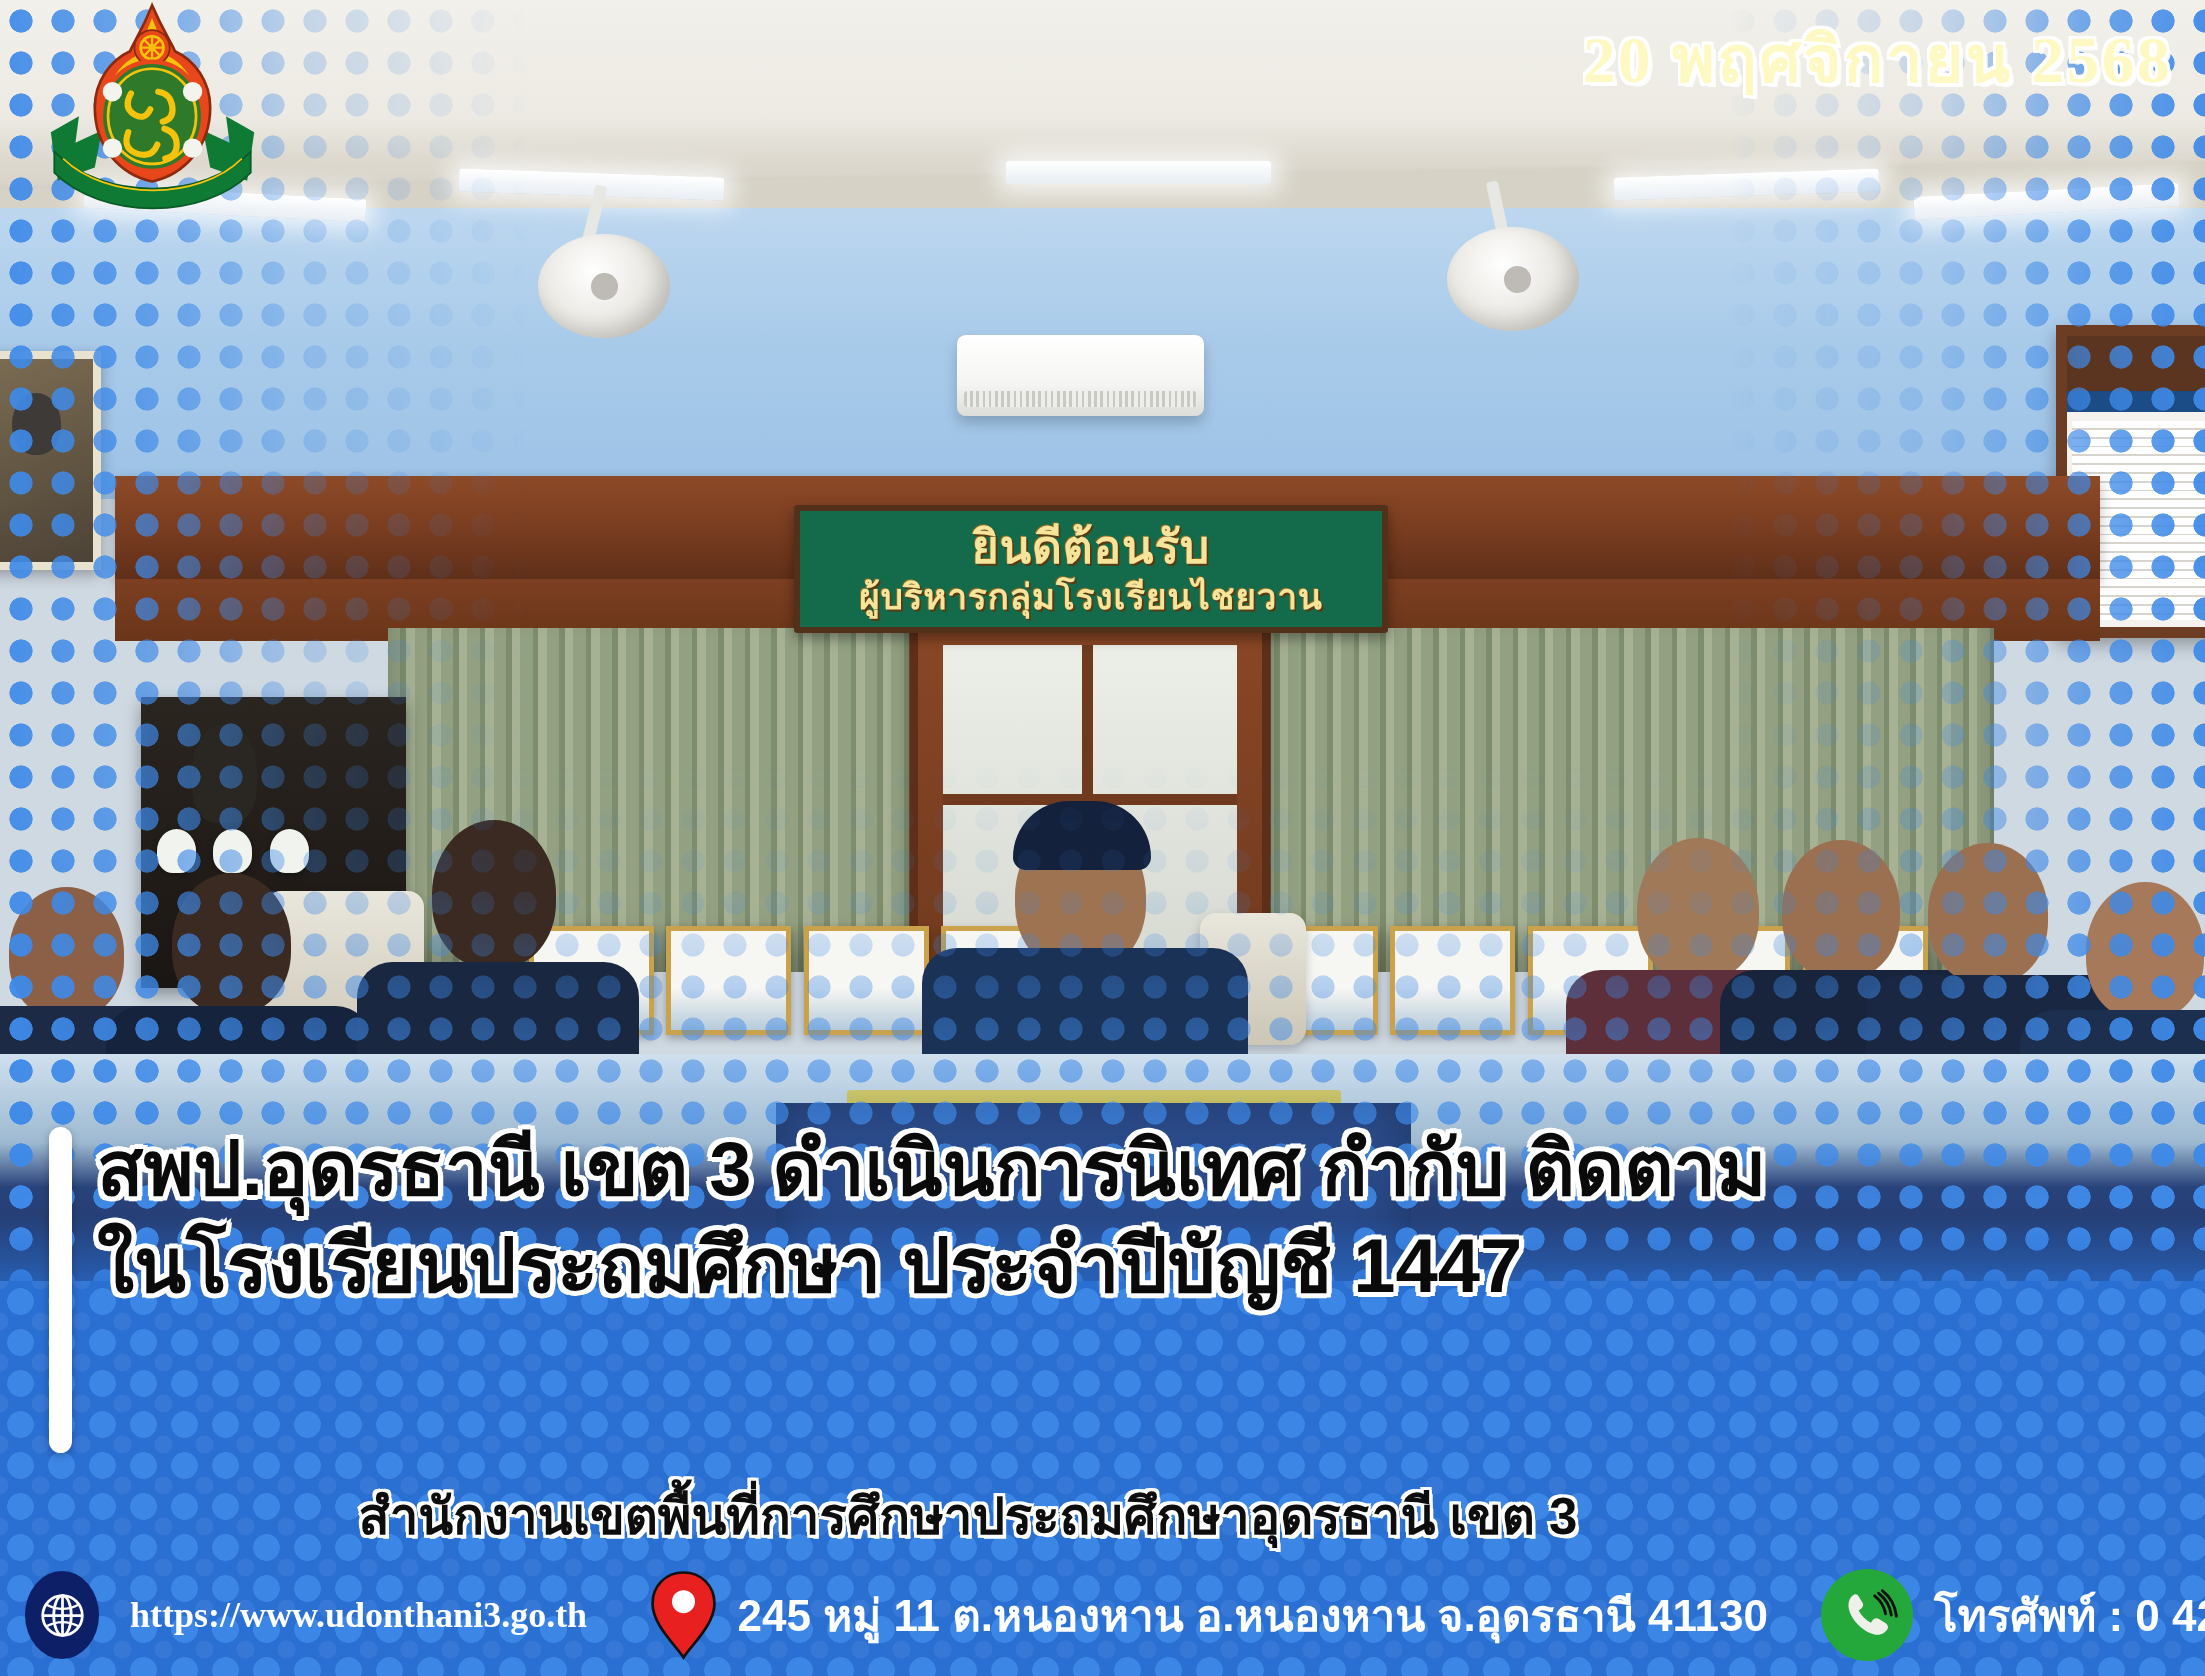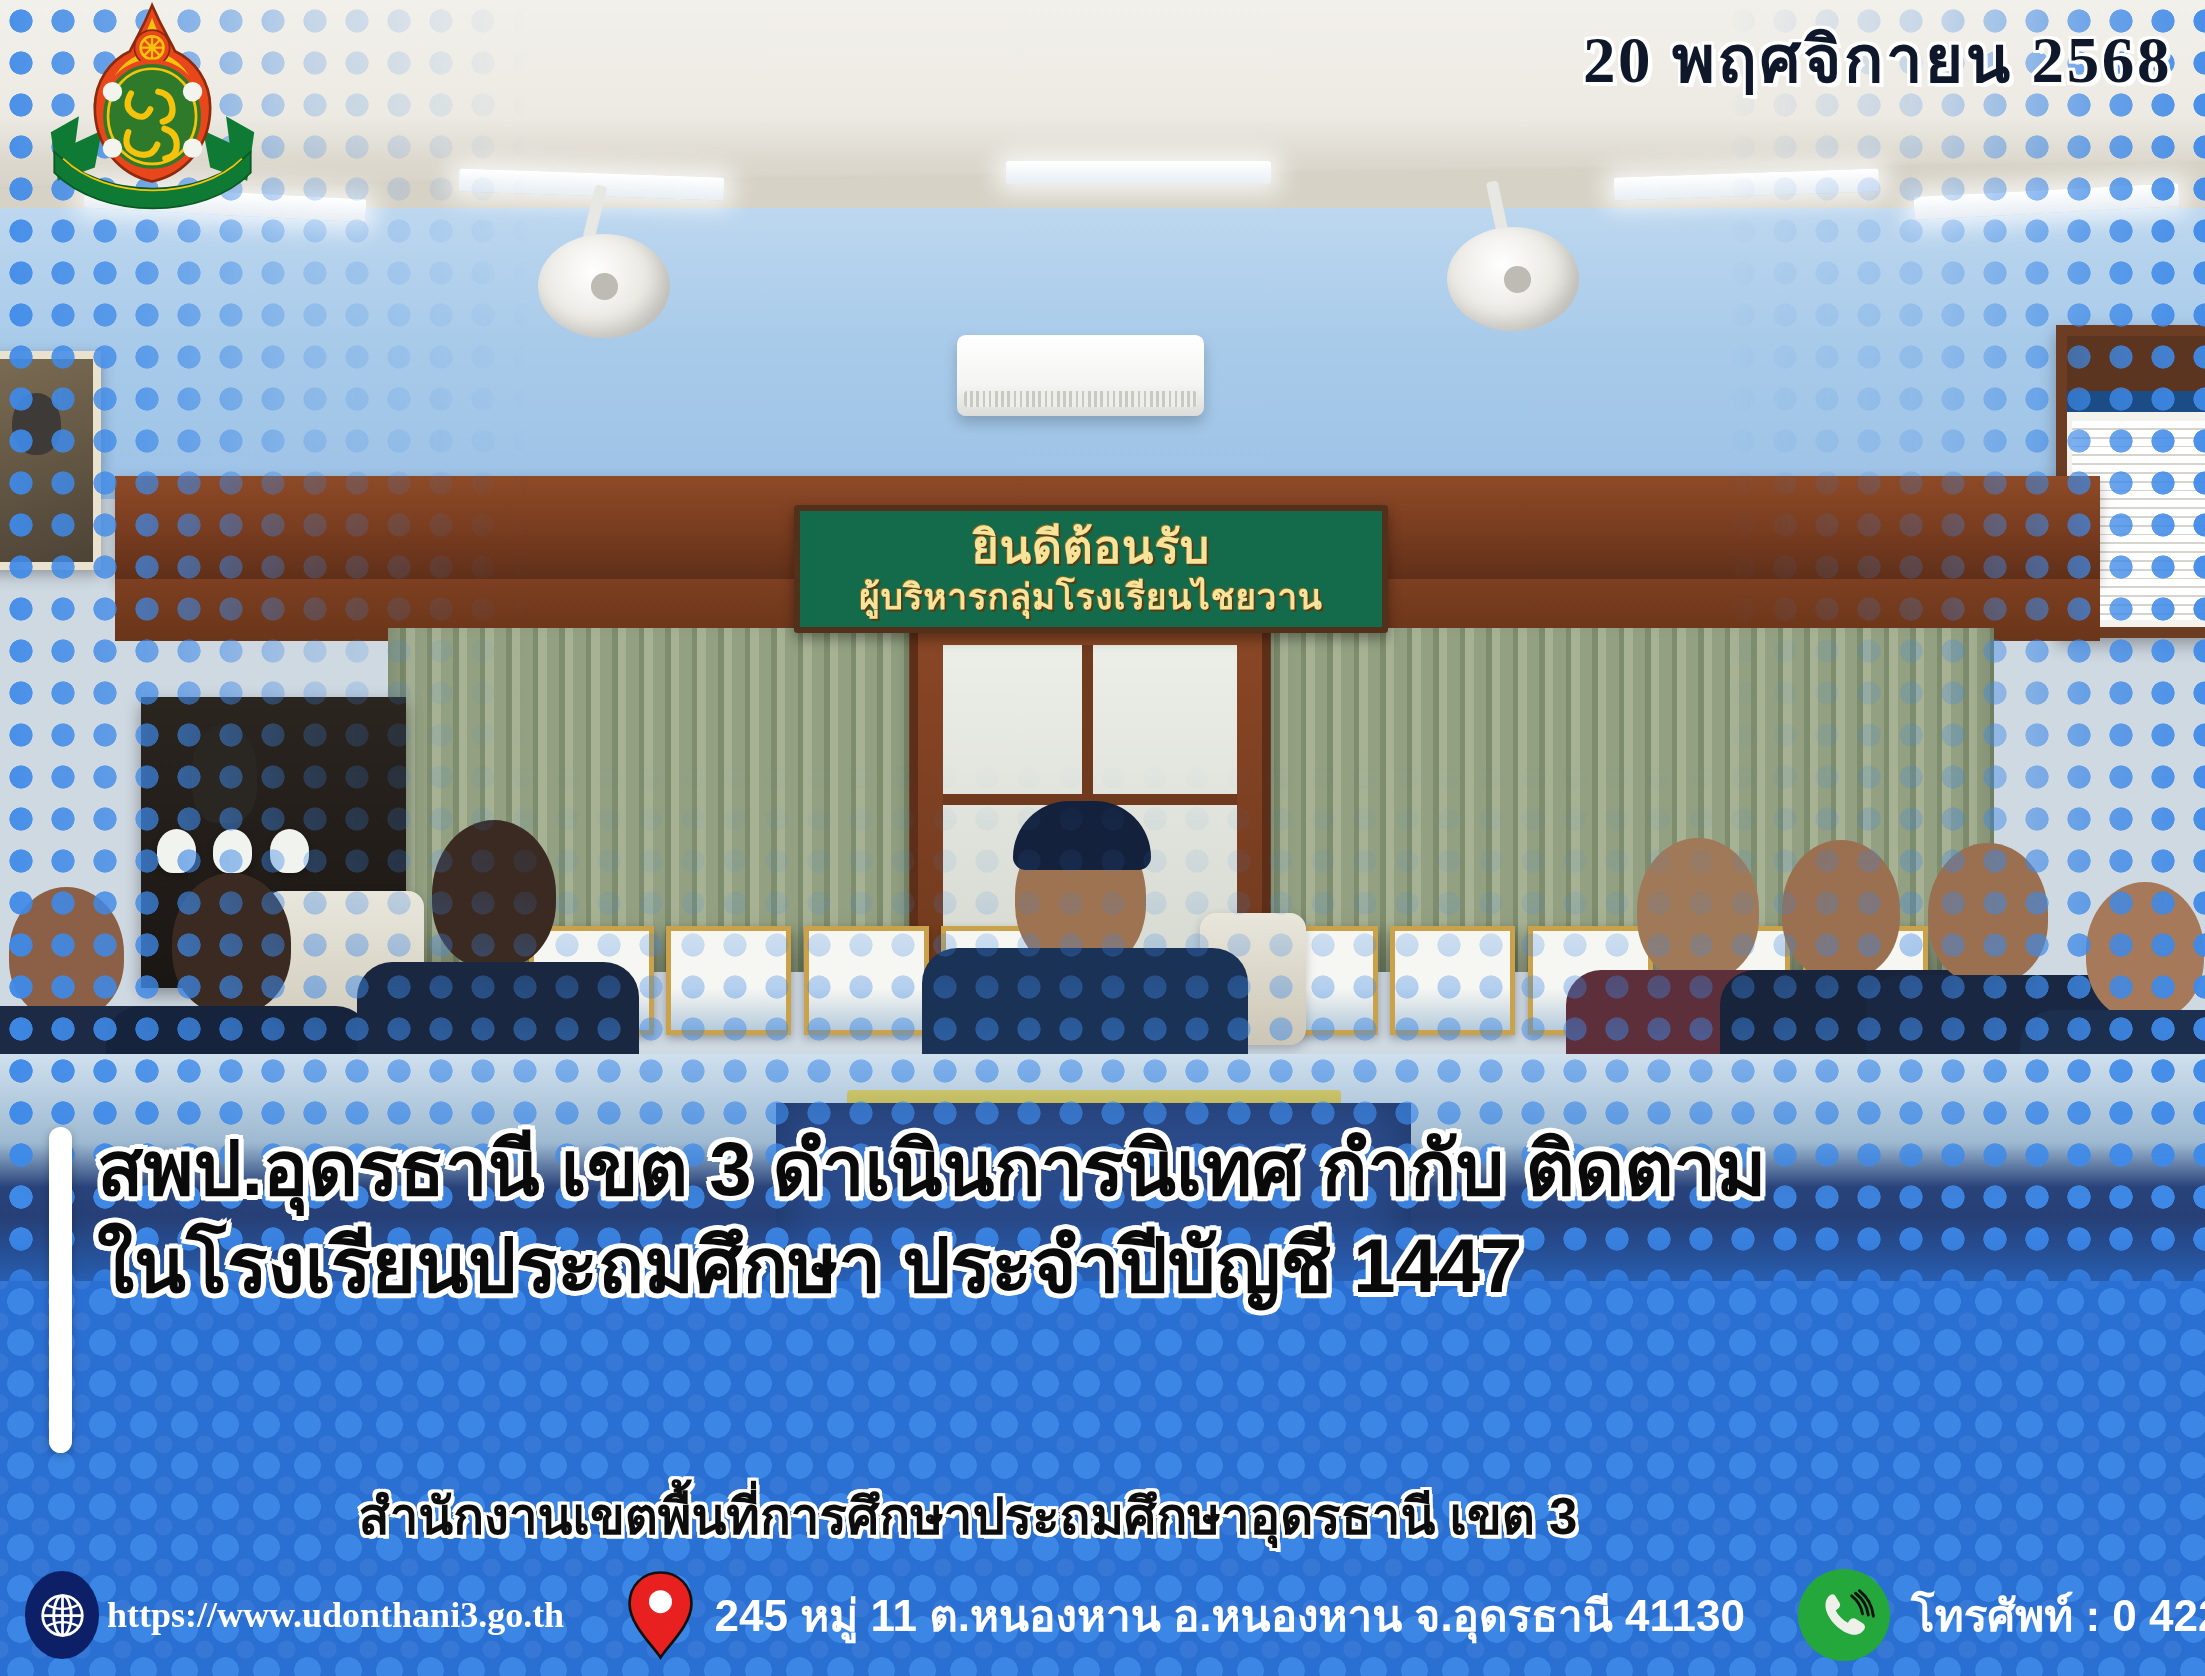--- a/index.html
+++ b/index.html
@@ -164,21 +164,21 @@
     background:linear-gradient(180deg, rgba(42,111,210,0) 0%, rgba(42,111,210,.55) 55%, rgba(42,111,210,1) 100%);
   }
 
   
   .logo{position:absolute;left:49px;top:0px;width:207px;height:216px;}
 
   
   .datetxt{
     position:absolute;right:34px;top:7px;
     font-family:"Liberation Serif", serif;
-    font-size:65px;font-weight:bold;color:#0f172a;
+    font-size:65px;font-weight:bold;color:#fef9c3;
     letter-spacing:2.6px;white-space:nowrap;
     text-shadow:
       2.6px 0 0 #fff,-2.6px 0 0 #fff,0 2.6px 0 #fff,0 -2.6px 0 #fff,
       2.6px 2.6px 0 #fff,-2.6px 2.6px 0 #fff,2.6px -2.6px 0 #fff,-2.6px -2.6px 0 #fff,
       4.4px 4.4px 0 rgba(255,255,255,.9);
   }
 
   
   .whitebar{
     position:absolute;left:49px;top:1127px;width:23px;height:326px;
@@ -211,21 +211,21 @@
     display:flex;align-items:center;}
   .fgroup{display:flex;align-items:center;}
   .fg-web{margin-left:25px;}
   .fg-addr{margin-left:62px;}
   .fg-tel{margin-left:53px;}
   .globe-ic{width:74px;height:88px;border-radius:50%;background:#0d1f66;
     display:flex;align-items:center;justify-content:center;flex:0 0 auto;}
   .pin-ic{width:69px;height:92px;flex:0 0 auto;}
   .phone-ic{width:92px;height:92px;border-radius:50%;background:#24a83c;
     display:flex;align-items:center;justify-content:center;flex:0 0 auto;}
-  .urls{margin-left:8px;display:flex;flex-direction:column;justify-content:center;}
+  .urls{margin-left:31px;display:flex;flex-direction:column;justify-content:center;}
   .urls span{font-family:"Liberation Serif",serif;font-weight:bold;color:#ffffff;
     font-size:36px;line-height:1.28;white-space:nowrap;}
   .addrtxt{margin-left:19.4px;font-family:"Liberation Sans",sans-serif;font-weight:bold;
     color:#ffffff;font-size:44px;white-space:nowrap;}
   .teltxt{margin-left:21px;font-family:"Liberation Sans",sans-serif;font-weight:bold;
     color:#ffffff;font-size:44px;white-space:nowrap;}
 </style>
 </head>
 <body>
 

